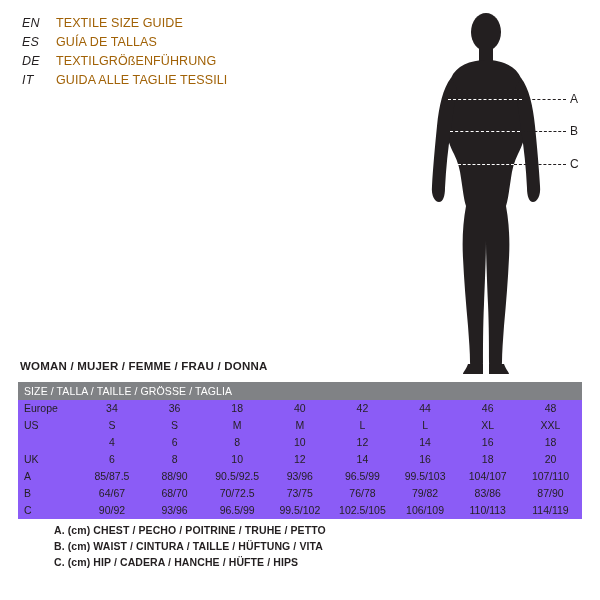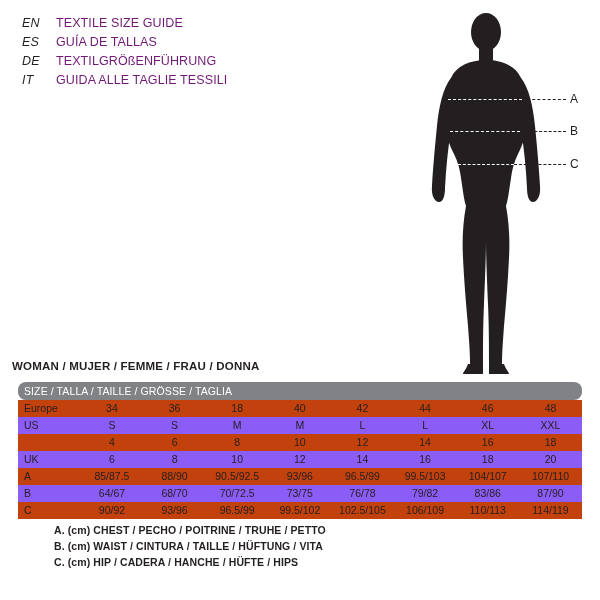--- a/index.html
+++ b/index.html
@@ -36,21 +36,21 @@
   .lang-code {
     width: 34px;
     font-size: 12.5px;
     letter-spacing: .2px;
     color: #231f20;
     font-style: italic;
   }
   .lang-text {
     font-size: 12.5px;
     letter-spacing: .1px;
-    color: #701a75;
+    color: #a16207;
   }
 
   
   .figure-area {
     position: absolute;
     left: 380px;
     top: 8px;
     width: 212px;
     height: 370px;
   }
@@ -70,21 +70,21 @@
   .measure-label {
     position: absolute;
     font-size: 12px;
     color: #231f20;
     font-family: "Liberation Sans", sans-serif;
   }
 
   
   .woman-title {
     position: absolute;
-    left: 12px;
+    left: 20px;
     top: 360px;
     font-size: 11.5px;
     font-weight: bold;
     letter-spacing: .2px;
     color: #231f20;
   }
 
   
   .table-wrap {
     position: absolute;
@@ -114,24 +114,23 @@
     width: 88px;
   }
   tr.head th {
     background: #808285;
     color: #ffffff;
     font-size: 10.5px;
     font-weight: normal;
     text-align: left;
     letter-spacing: .1px;
     height: 18px;
-    border-radius: 8px;
   }
   tr.shade td {
-    background: #c2410c;
+    background: #8b5cf6;
   }
   tr.plain td {
     background: #8b5cf6;
   }
 
   
   .legend {
     position: absolute;
     left: 22px;
     top: 522px;

